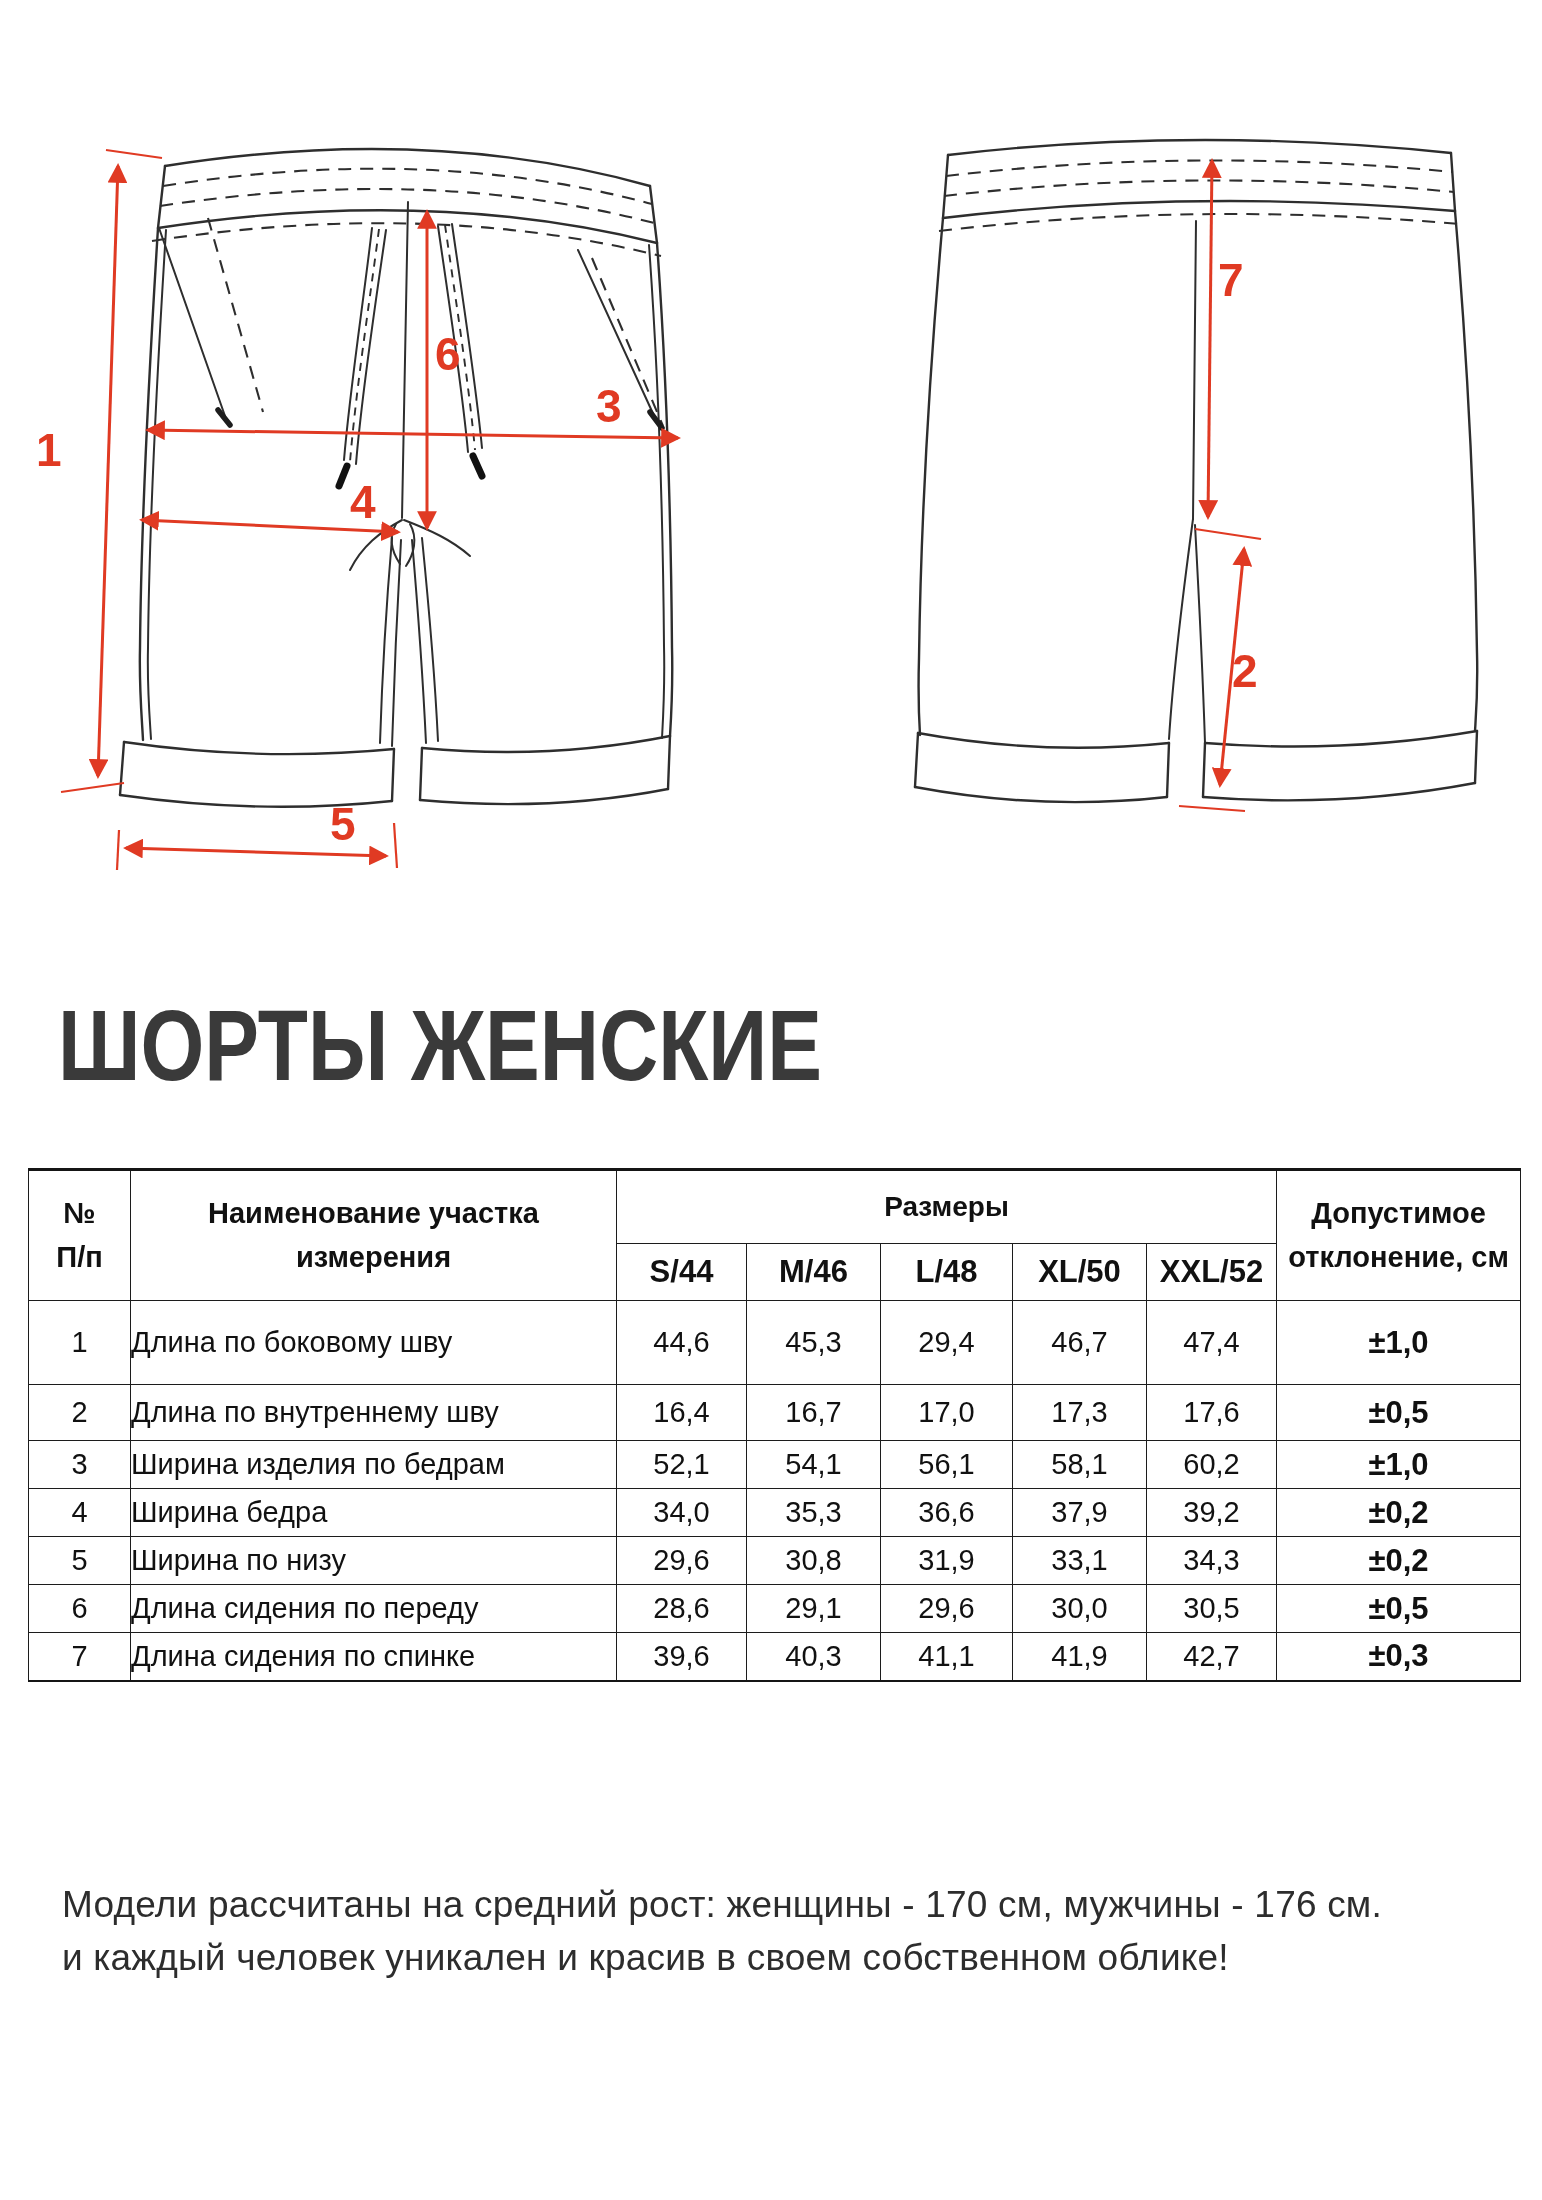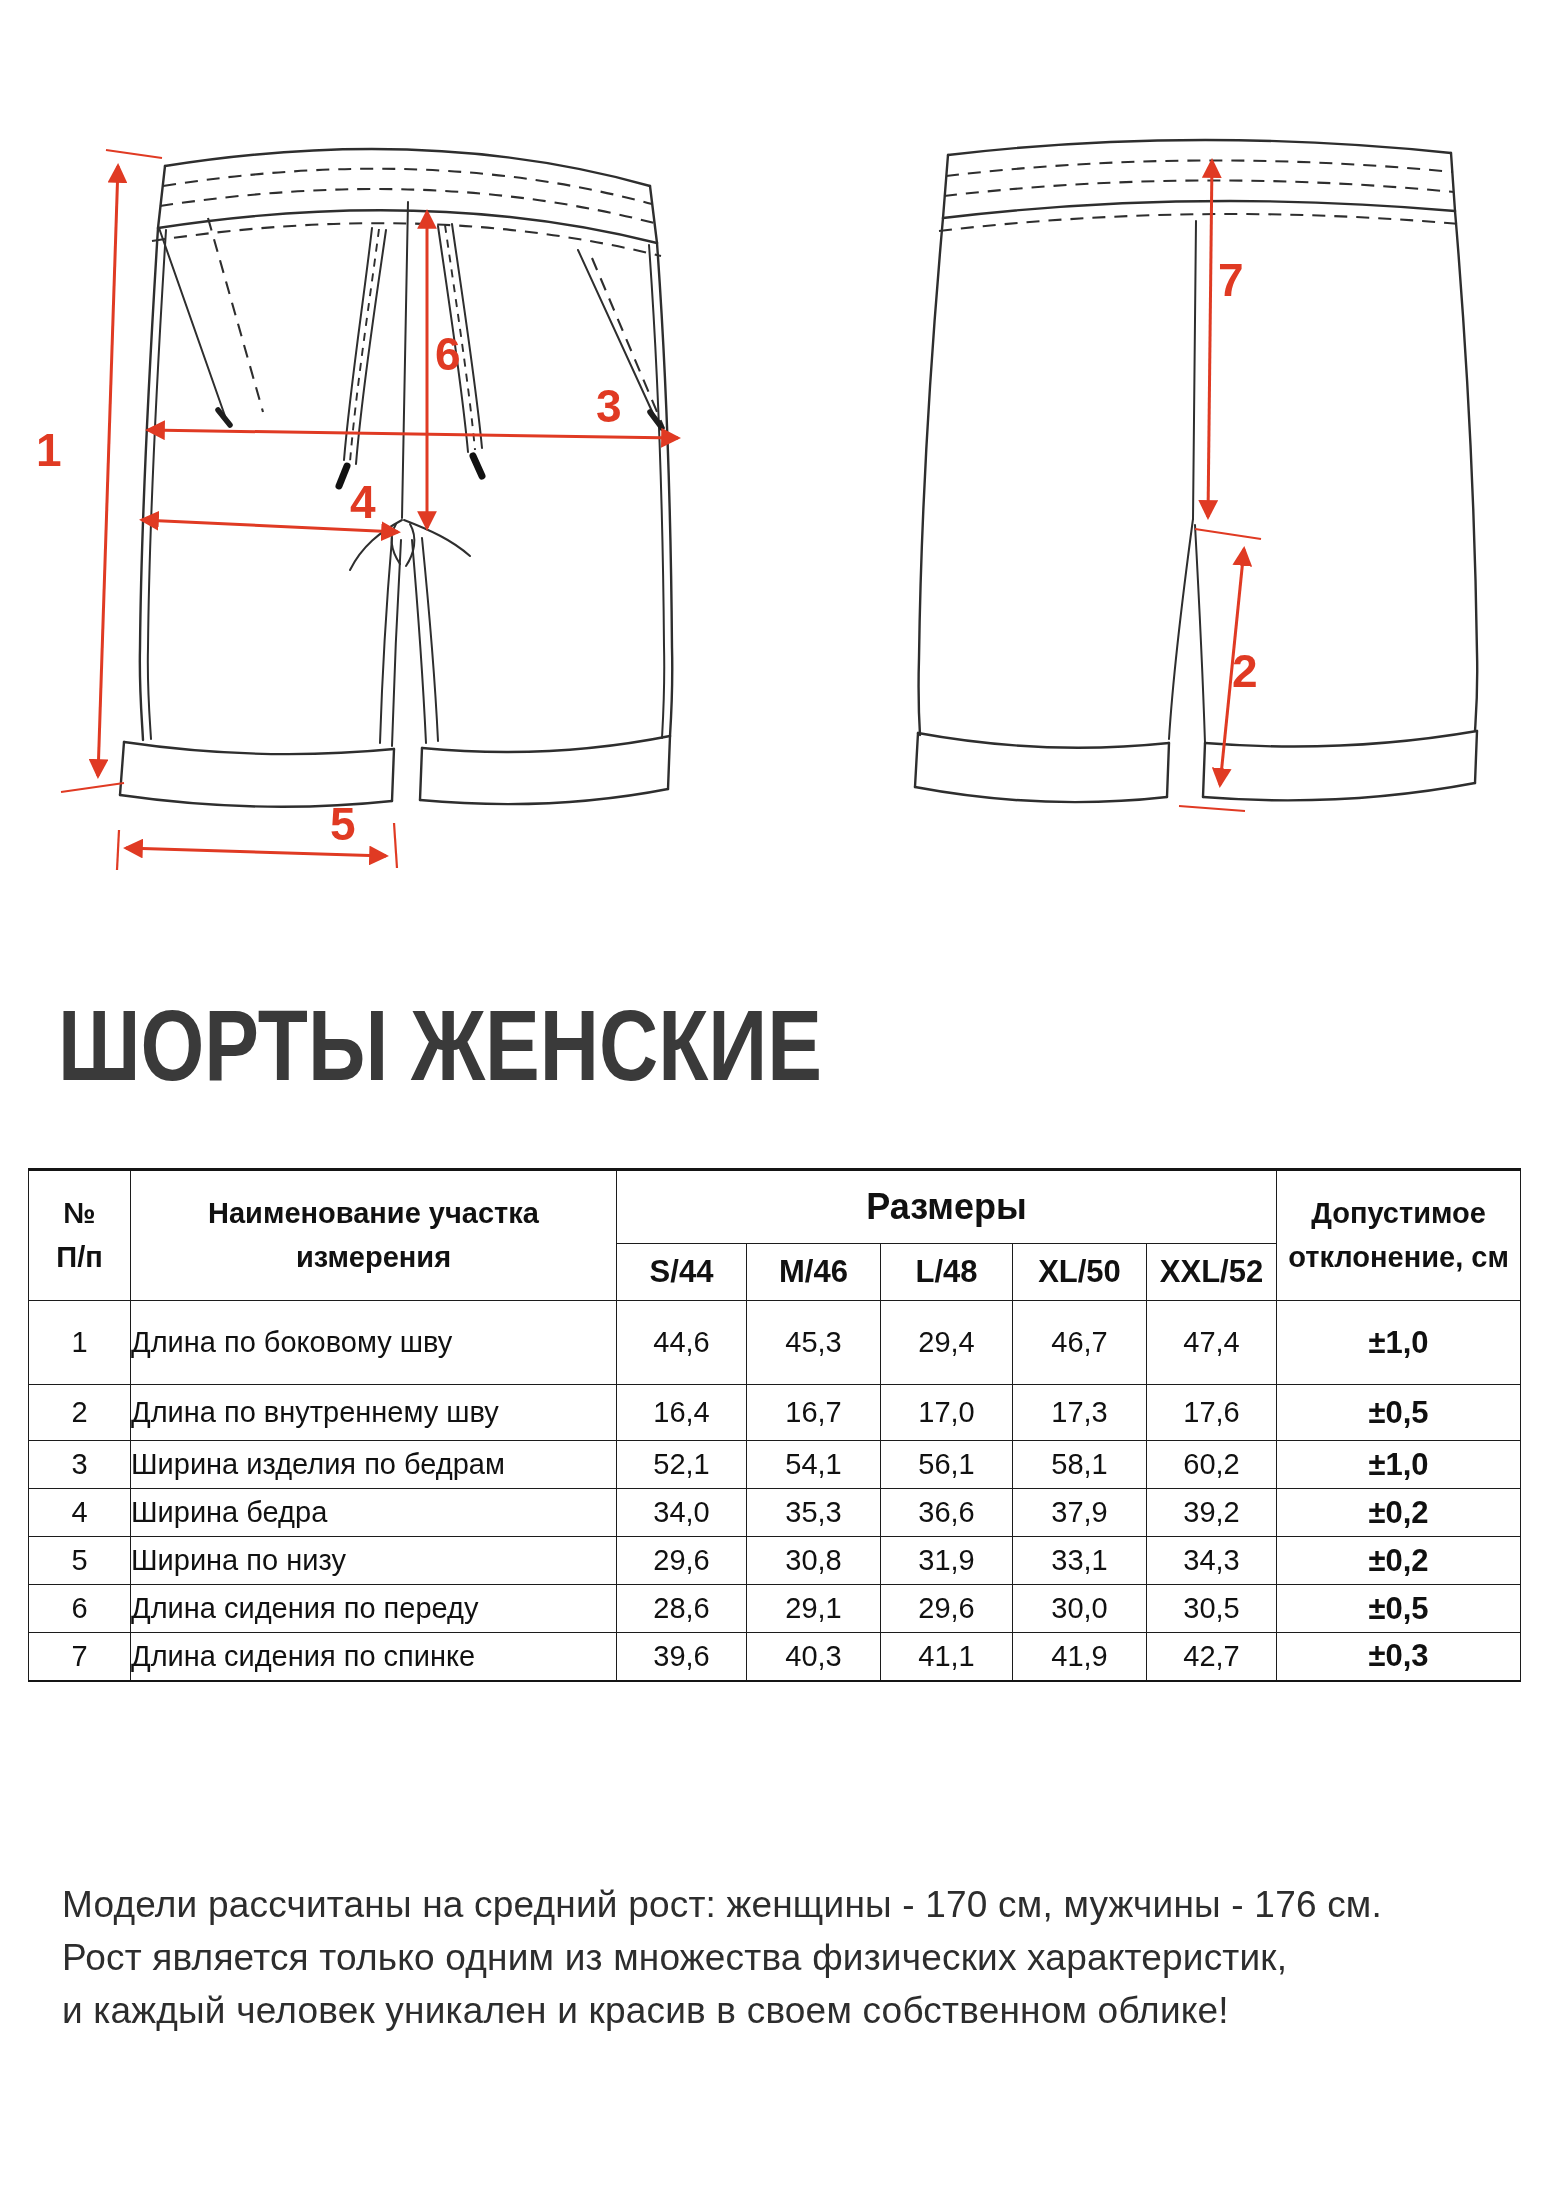--- a/index.html
+++ b/index.html
@@ -28,21 +28,21 @@
     border-collapse:collapse;table-layout:fixed;
     border-top:3px solid #151515;border-bottom:2px solid #151515;
     border-left:1.6px dashed #5a5a5a;border-right:1.6px dashed #5a5a5a;
     font-family:"Liberation Sans",sans-serif;color:#111;
   }
   .size-table td,.size-table th{
     border:1.6px solid #1c1c1c;text-align:center;vertical-align:middle;
     font-size:29px;font-weight:400;padding:0;
   }
   .size-table th{font-weight:700;white-space:pre-line;line-height:1.5;}
-  .size-table .hdr-sizes{height:72px;font-size:36px;}
+  .size-table .hdr-sizes{height:72px;font-size:28px;}
   .size-table .hdr-size{height:56px;font-size:31px;}
   .size-table .cell-name{text-align:left;}
   .size-table .cell-dev{font-weight:700;font-size:31px;}
   .r1{height:84px;} .r2{height:56px;} .rr{height:48px;}
   .footer{
     position:absolute;left:62px;top:1879px;font-size:37px;line-height:1.43;color:#2d2d2d;
     letter-spacing:0.2px;
   }
 </style>
 </head>
@@ -285,17 +285,16 @@
         <td>41,1</td>
         <td>41,9</td>
         <td>42,7</td>
         <td class="cell-dev">±0,3</td>
       </tr>
     </tbody>
   </table>
 
   <div class="footer">
     <div>Модели рассчитаны на средний рост: женщины - 170 см, мужчины - 176 см.</div>
-    <div>Рост является только одним из множества физических характеристик,</div>
     <div>и каждый человек уникален и красив в своем собственном облике!</div>
   </div>
 
 </div>
 
 </body></html>

